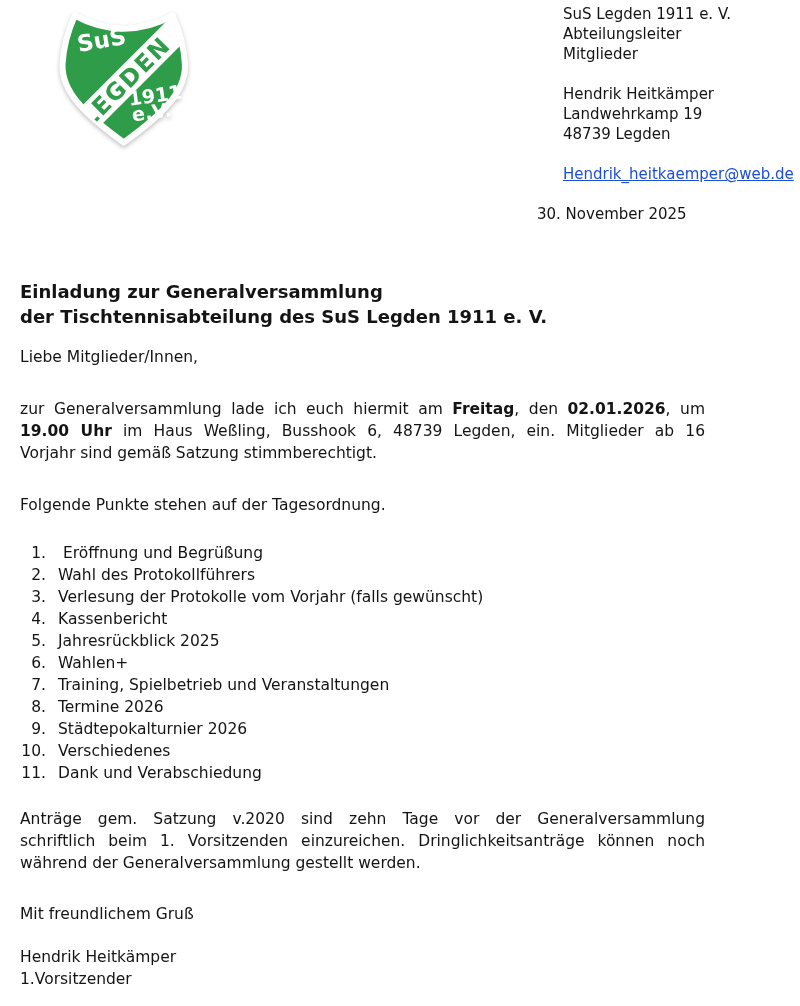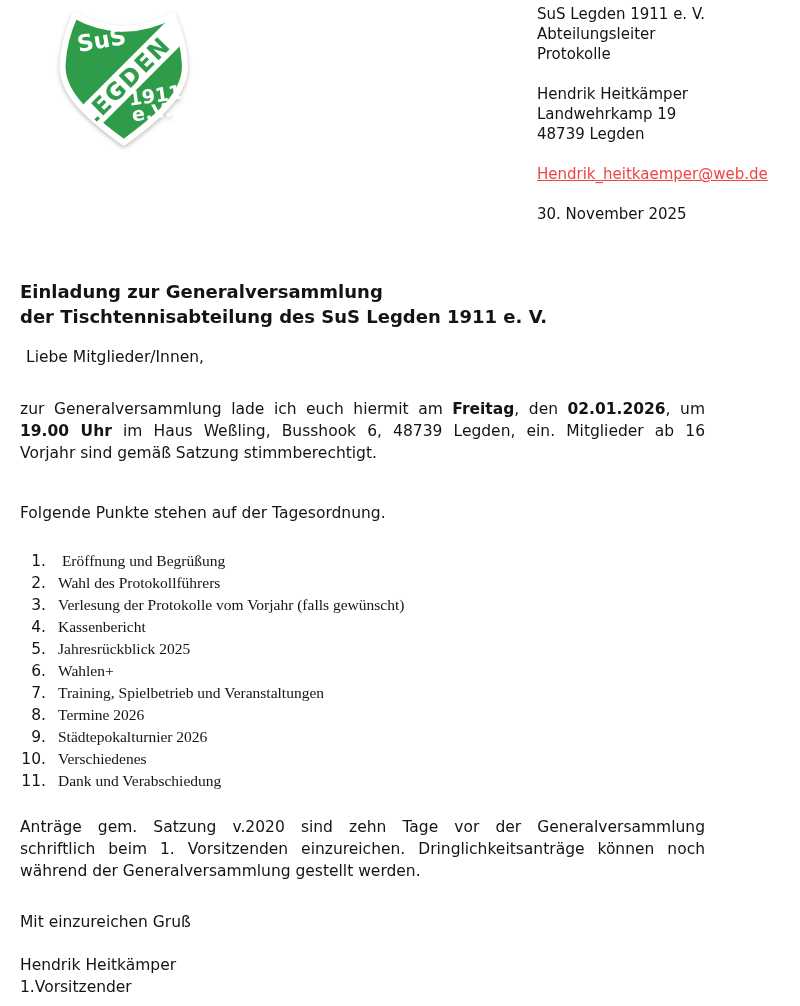--- a/index.html
+++ b/index.html
@@ -5,37 +5,37 @@
   html,body{margin:0;padding:0;background:#ffffff;}
   .page{
     position:relative;width:800px;height:1006px;background:#ffffff;
     font-family:"DejaVu Sans",sans-serif;color:#141414;overflow:hidden;
   }
   
   .logo{position:absolute;left:52px;top:2px;width:140px;height:154px;}
   .logo svg{width:100%;height:100%;filter:drop-shadow(0 2px 2px rgba(0,0,0,.25));}
   
   .sender{position:absolute;left:537px;top:4px;width:250px;font-size:15px;line-height:20px;}
-  .sender .blk{margin-bottom:20px;}
-  .email{color:#ef4444;text-decoration:underline;cursor:pointer;}
+  .sender .blk{margin-bottom:20px;margin-left:26px;}
+  .email{color:#1d4ed8;text-decoration:underline;cursor:pointer;}
   
   .subject{position:absolute;left:20px;top:280px;font-size:18px;line-height:24.5px;font-weight:bold;}
   
   .content{
     position:absolute;left:20px;top:346px;width:685px;
     font-size:15.5px;line-height:22px;display:flex;flex-direction:column;
   }
   .content > *{margin:0;}
-  .salutation{margin-bottom:22px;margin-left:6px;}
+  .salutation{margin-bottom:22px;}
   .para.invitation{margin-top:8px;margin-bottom:22px;}
-  .intro{margin-top:16px;}
+  .intro{margin-top:8px;}
   ol.agenda{list-style:none;margin:26px 0 22px 0;padding:0;}
   ol.agenda li{display:flex;}
   ol.agenda .num{width:26px;text-align:right;flex:none;margin-right:12px;}
-  ol.agenda .label{white-space:pre-wrap;font-family:Liberation Serif, serif;}
+  ol.agenda .label{white-space:pre-wrap;}
   .para.motions{margin-top:2px;}
   .regards{margin-top:29px;}
   .sig{margin-top:21px;}
   
   .jline{text-align:justify;text-align-last:justify;}
   .para .jline:last-child{text-align-last:left;}
   .bold{font-weight:bold;}
 </style>
 </head>
 <body>
@@ -63,21 +63,21 @@
       <text x="57" y="47" text-anchor="middle" transform="rotate(-10 57 40)" font-family="DejaVu Sans, sans-serif" font-weight="bold" font-size="26" fill="#ffffff">SuS</text>
       <text x="118" y="109" text-anchor="middle" transform="rotate(-8 118 102)" font-family="DejaVu Sans, sans-serif" font-weight="bold" font-size="22" fill="#ffffff">1911</text>
       <text x="114" y="128" text-anchor="middle" transform="rotate(-8 114 121)" font-family="DejaVu Sans, sans-serif" font-weight="bold" font-size="22" fill="#ffffff">e.V.</text>
     </svg>
   </div>
 
   <div class="sender">
     <div class="blk">
         <div>SuS Legden 1911 e. V.</div>
         <div>Abteilungsleiter</div>
-        <div>Protokolle</div>
+        <div>Mitglieder</div>
       </div>
     <div class="blk">
         <div>Hendrik Heitkämper</div>
         <div>Landwehrkamp 19</div>
         <div>48739 Legden</div>
       </div>
     <div class="blk">
       <div><a class="email">Hendrik_heitkaemper@web.de</a></div>
     </div>
     <div>30. November 2025</div>
@@ -145,21 +145,21 @@
           <span class="label">Dank und Verabschiedung</span>
         </li>
       </ol>
 
     <div class="para motions">
         <div class="jline"><span>Anträge gem. Satzung v.2020 sind zehn Tage vor der Generalversammlung</span></div>
         <div class="jline"><span>schriftlich beim 1. Vorsitzenden einzureichen. Dringlichkeitsanträge können noch</span></div>
         <div class="jline"><span>während der Generalversammlung gestellt werden.</span></div>
       </div>
 
-    <p class="regards">Mit einzureichen Gruß</p>
+    <p class="regards">Mit freundlichem Gruß</p>
 
     <div class="sig">
       <div>Hendrik Heitkämper</div>
       <div>1.Vorsitzender</div>
     </div>
   </div>
 
 </div>
 
 </body></html>

